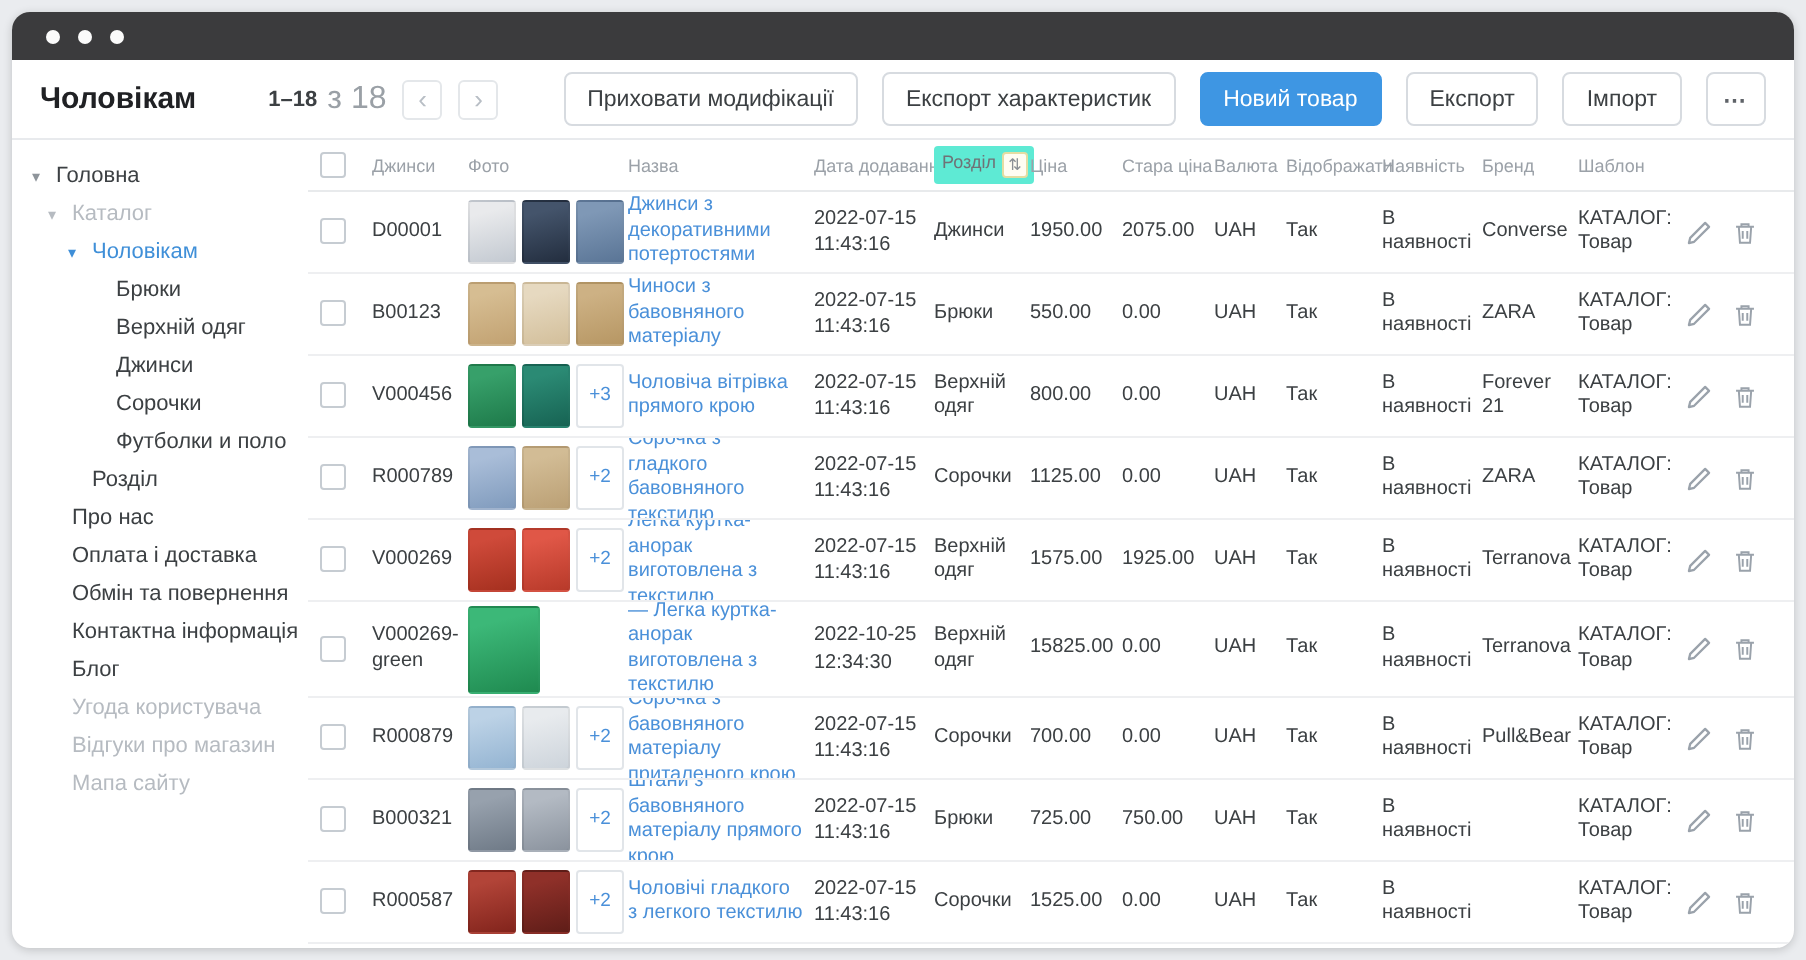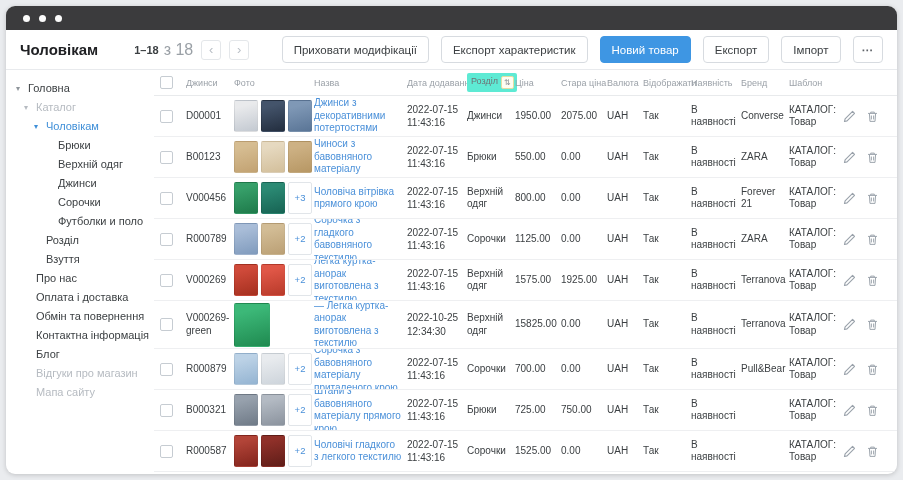--- a/index.html
+++ b/index.html
@@ -98,26 +98,26 @@
     <nav class="sidebar">
         <div class="sb-item lvl0"><span class="chev">▾</span><span class="sb-label">Головна</span></div>
         <div class="sb-item lvl1 muted"><span class="chev">▾</span><span class="sb-label">Каталог</span></div>
         <div class="sb-item lvl2 active"><span class="chev">▾</span><span class="sb-label">Чоловікам</span></div>
         <div class="sb-item lvl3"><span class="sb-label">Брюки</span></div>
         <div class="sb-item lvl3"><span class="sb-label">Верхній одяг</span></div>
         <div class="sb-item lvl3"><span class="sb-label">Джинси</span></div>
         <div class="sb-item lvl3"><span class="sb-label">Сорочки</span></div>
         <div class="sb-item lvl3"><span class="sb-label">Футболки и поло</span></div>
         <div class="sb-item lvl2"><span class="sb-label">Розділ</span></div>
-        <div class="sb-item lvl2"><span class="sb-label">Взуття</span></div>
         <div class="sb-item lvl1"><span class="sb-label">Про нас</span></div>
         <div class="sb-item lvl1"><span class="sb-label">Оплата і доставка</span></div>
         <div class="sb-item lvl1"><span class="sb-label">Обмін та повернення</span></div>
         <div class="sb-item lvl1"><span class="sb-label">Контактна інформація</span></div>
         <div class="sb-item lvl1"><span class="sb-label">Блог</span></div>
+        <div class="sb-item lvl1 muted"><span class="sb-label">Угода користувача</span></div>
         <div class="sb-item lvl1 muted"><span class="sb-label">Відгуки про магазин</span></div>
         <div class="sb-item lvl1 muted"><span class="sb-label">Мапа сайту</span></div>
       </nav>
     <div class="table">
       <div class="thead">
           <div class="th"><span class="cb"></span></div>
           <div class="th">Джинси</div>
           <div class="th">Фото</div>
           <div class="th">Назва</div>
           <div class="th">Дата додавання</div>

